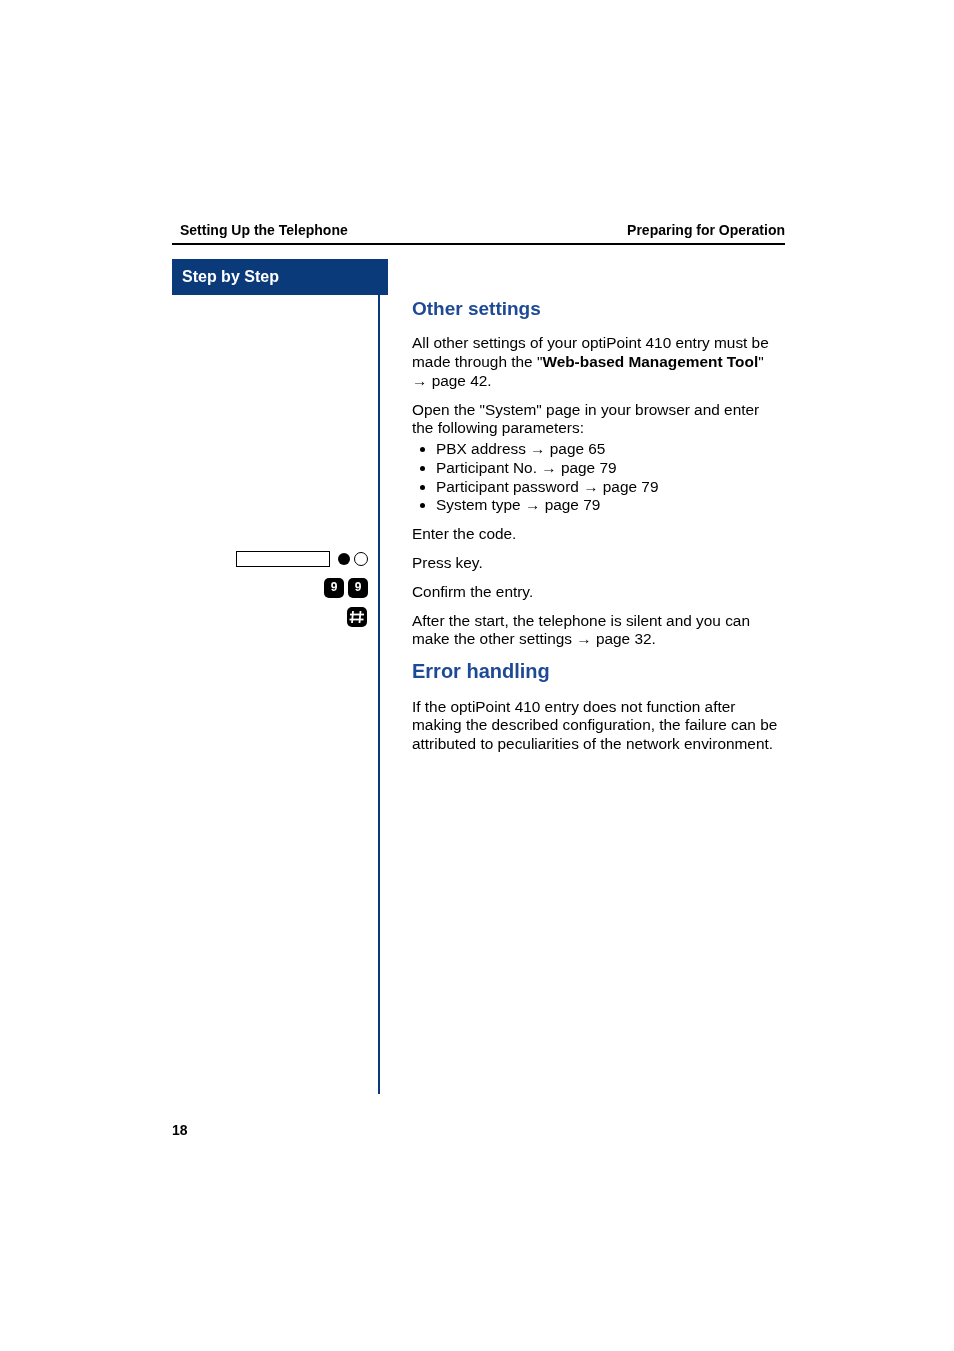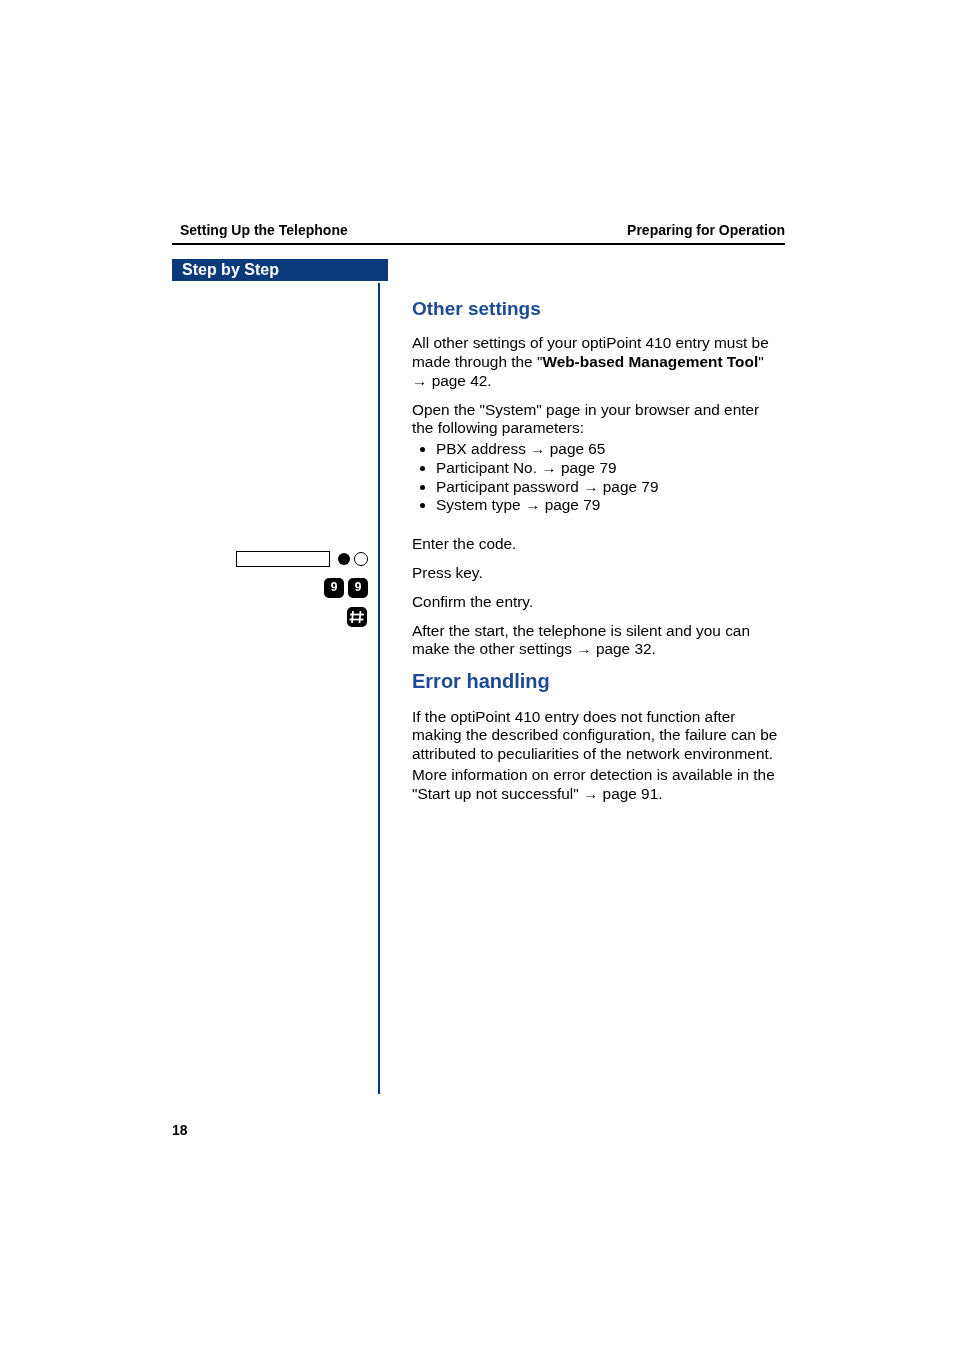--- a/index.html
+++ b/index.html
@@ -11,28 +11,28 @@
     --left-margin:172px;
     --right-margin:785px;
     --content-left:412px;
     --content-right:781px;
     --sidebar-right:378px;
   }
   html,body{margin:0;padding:0;background:#fff;color:var(--ink);}
   body{width:var(--page-w);height:var(--page-h);position:relative;font-family:Helvetica,Arial,sans-serif;font-size:15.4px;line-height:1.22;}
   .hdr{position:absolute;top:222px;left:var(--left-margin);right:calc(var(--page-w) - var(--right-margin));display:flex;justify-content:space-between;font-weight:700;font-size:14px;margin-left:8px;}
   .hdr-rule{position:absolute;top:243px;left:var(--left-margin);width:calc(var(--right-margin) - var(--left-margin));height:1.5px;background:#000;}
-  .step-bar{position:absolute;top:259px;left:var(--left-margin);width:calc(var(--sidebar-right) - var(--left-margin));height:22px;background:var(--blue1);color:#fff;font-weight:700;font-size:16px;display:flex;align-items:center;padding-left:10px;}
+  .step-bar{position:absolute;top:259px;left:var(--left-margin);width:calc(var(--sidebar-right) - var(--left-margin));height:36px;background:var(--blue1);color:#fff;font-weight:700;font-size:16px;display:flex;align-items:center;padding-left:10px;}
   .sidebar-line{position:absolute;top:283px;left:var(--sidebar-right);width:2px;background:var(--blue1);}
   .content{position:absolute;top:297px;left:var(--content-left);width:calc(var(--content-right) - var(--content-left));}
   .h4{color:var(--blue2);font-weight:700;font-size:19px;margin:0 0 14px 0;}
   .h3{color:var(--blue2);font-weight:700;font-size:20px;margin:10px 0 14px 0;}
   p{margin:0 0 10px 0;}
   .tight{margin-bottom:2px;}
-  ul.bul{margin:0 0 20px 0;padding-left:24px;}
+  ul.bul{margin:0 0 10px 0;padding-left:24px;}
   ul.bul li{margin:0;}
   .arrow{font-family:Arial,sans-serif;}
   .icon-col-item{position:absolute;left:0;width:var(--sidebar-right);display:flex;justify-content:flex-end;align-items:center;padding-right:10px;box-sizing:border-box;}
   .display-box{width:92px;height:14px;border:1.3px solid #000;margin-right:8px;}
   .led-on{width:12px;height:12px;border-radius:6px;background:#000;margin-right:4px;}
   .led-off{width:14px;height:14px;border-radius:7px;border:1.3px solid #000;box-sizing:border-box;}
   .keycap{width:20px;height:20px;border-radius:5px;background:#000;color:#fff;display:flex;align-items:center;justify-content:center;font-size:12px;font-weight:700;margin-left:4px;}
   .hash svg{display:block;}
   .page-num{position:absolute;top:1116px;left:var(--left-margin);font-weight:700;font-size:14px;margin-top:6px;}
   b{font-weight:700;}
@@ -71,23 +71,20 @@
   <p id="s_press">Press key.</p>
   <p id="s_conf">Confirm the entry.</p>
 
   <p>
     <span>After the start, the telephone is silent and you can make the other settings </span><span class="arrow">→ page 32</span><span>.</span>
   </p>
 
   <p class="h3">Error handling</p>
 
   <p class="tight">If the optiPoint 410 entry does not function after making the described configuration, the failure can be attributed to peculiarities of the network environment.</p>
-  <p>
-    <span>More information on error detection is available in the "Start up not successful" </span><span class="arrow">→ page 91</span><span>.</span>
-  </p>
 </div>
 
 <div class="icon-col-item" id="ic_press" style="top: 550.5px;">
   <div class="display-box"></div>
   <div class="led-on"></div>
   <div class="led-off"></div>
 </div>
 <div class="icon-col-item" id="ic_code" style="top: 577.5px;">
   <div class="keycap">9</div>
   <div class="keycap">9</div>

